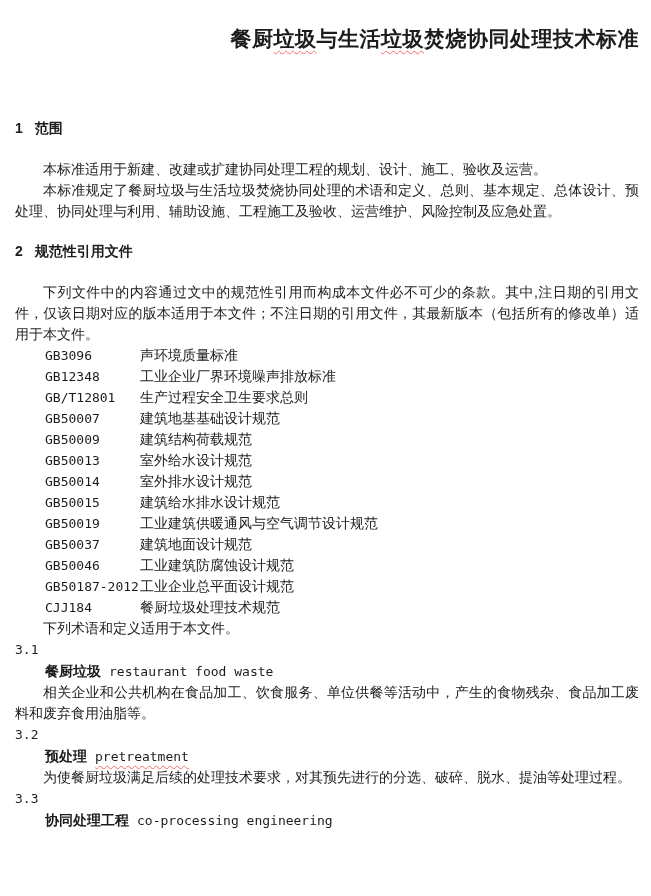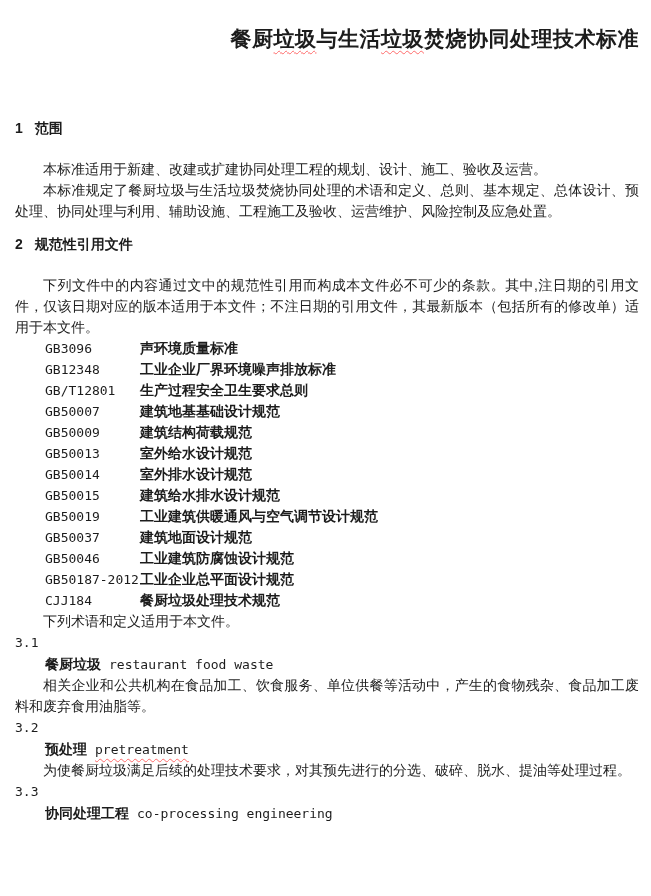--- a/index.html
+++ b/index.html
@@ -33,21 +33,21 @@
     text-underline-offset: 4px;
   }
   h2.sec-heading {
     margin: 0 0 20px 0;
     font-size: 14px;
     line-height: 21px;
     font-weight: 700;
   }
   .sec-num { display: inline-block; margin-right: 12px; }
   #section-scope h2.sec-heading { margin-top: 64px; }
-  #section-references h2.sec-heading { margin-top: 12px; }
+  #section-references h2.sec-heading { margin-top: 19px; }
   #section-terms h2.sec-heading { margin-top: 22px; }
   .body-para {
     margin: 0;
     font-size: 14px;
     line-height: 21px;
     text-indent: 2em;
     text-align: justify;
   }
   .ref-list { margin: 0; }
   .ref-row {
@@ -55,21 +55,21 @@
     margin-left: 30px;
     line-height: 21px;
   }
   .ref-code {
     flex: 0 0 95px;
     font-family: "DejaVu Sans Mono", "Liberation Mono", monospace;
     font-size: 13px;
   }
   .ref-title {
     font-size: 14px;
-    font-weight: 700;
+    font-weight: 400;
   }
   .term-block { margin: 0; }
   .term-num {
     font-family: "DejaVu Sans Mono", "Liberation Mono", monospace;
     font-size: 13px;
     line-height: 21px;
   }
   .term-line {
     margin-left: 30px;
     line-height: 21px;

